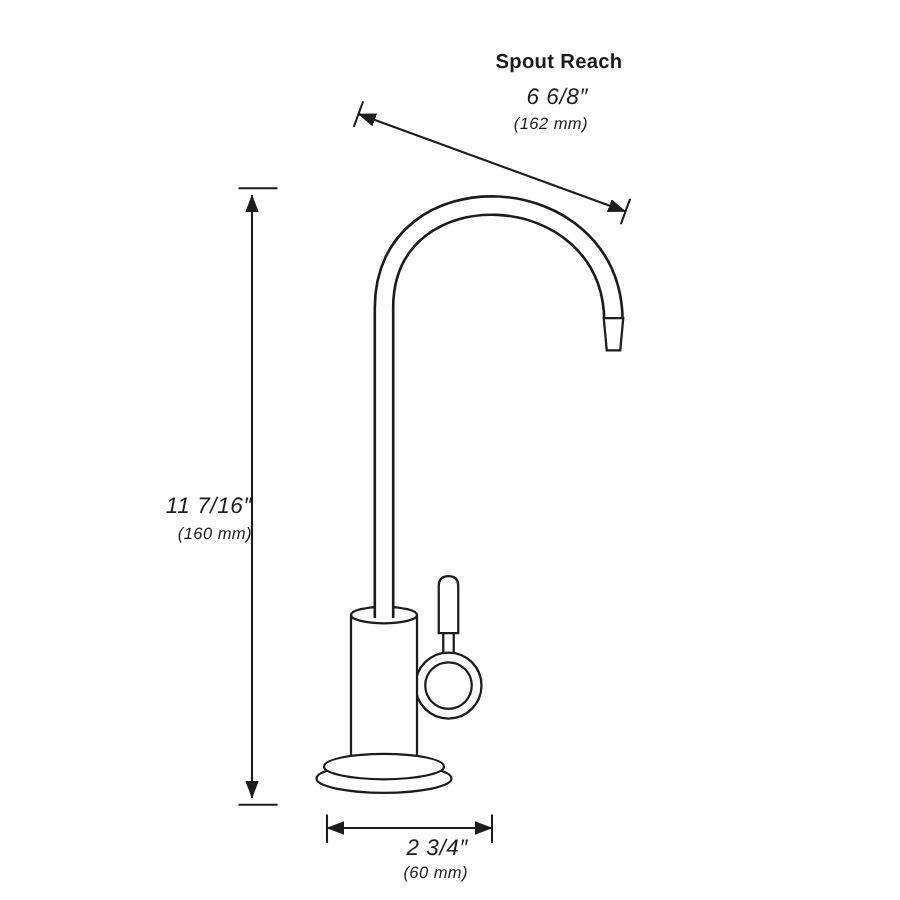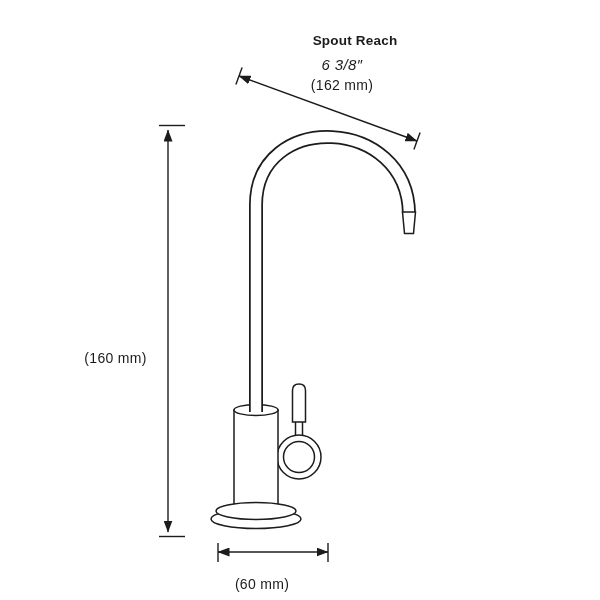--- a/index.html
+++ b/index.html
@@ -1,24 +1,24 @@
 <!DOCTYPE html>
 <html><head>
 <meta charset="utf-8">
 <style>
   html,body{margin:0;padding:0;background:#fff;}
   .canvas{
     position:relative;width:600px;height:600px;background:#ffffff;overflow:hidden;
     font-family:"Liberation Sans",sans-serif;color:#1b1b1b;
   }
   .drawing{position:absolute;left:0;top:0;width:600px;height:600px;}
-  .label{position:absolute;text-align:center;white-space:nowrap;}
+  .label{position:absolute;text-align:right;white-space:nowrap;}
   .dim-title{font-size:13.5px;font-weight:bold;letter-spacing:.2px;}
   .dim-in{font-size:15px;font-style:italic;letter-spacing:.4px;}
-  .dim-mm{font-size:14px;letter-spacing:.3px;}
+  .dim-mm{font-size:11px;font-style:italic;letter-spacing:.3px;}
 </style>
 </head>
 <body>
 
 <div class="canvas">
 
   <svg class="drawing" viewBox="0 0 600 600" xmlns="http://www.w3.org/2000/svg">
     <defs>
       <marker id="arw" viewBox="0 0 12 9" markerWidth="12" markerHeight="9" refX="11.5" refY="4.5" orient="auto-start-reverse" markerUnits="userSpaceOnUse">
         <path d="M0 0 L12 4.5 L0 9 Z" fill="#1c1c1c"></path>
@@ -56,20 +56,22 @@
     <path d="M256 412 L256 205 C256 110 408 116 409 214" stroke="#ffffff" stroke-width="10.5" fill="none"></path>
     <path d="M402.5 212 L415.5 212 L413.5 233.5 L404.5 233.5 Z" fill="#ffffff" stroke="#1c1c1c" stroke-width="1.5"></path>
 
     <g stroke="#1c1c1c" fill="#ffffff" stroke-width="1.5">
       <ellipse cx="256" cy="519" rx="45" ry="9.5"></ellipse>
       <ellipse cx="256" cy="511" rx="40" ry="8.5"></ellipse>
     </g>
   </svg>
 
   <div class="label dim-title" style="left:295px;top:33px;width:120px;">Spout Reach</div>
-  <div class="label dim-in" style="left:292px;top:56px;width:100px;">6 3/8″</div>
+  <div class="label dim-in" style="left:292px;top:56px;width:100px;">6 6/8″</div>
   <div class="label dim-mm" style="left:292px;top:77px;width:100px;">(162 mm)</div>
 
+  <div class="label dim-in" style="left:63px;top:329px;width:105px;">11 7/16″</div>
   <div class="label dim-mm" style="left:63px;top:350px;width:105px;">(160 mm)</div>
 
+  <div class="label dim-in" style="left:212px;top:557px;width:100px;">2 3/4″</div>
   <div class="label dim-mm" style="left:212px;top:576px;width:100px;">(60 mm)</div>
 
 </div>
 
 </body></html>

